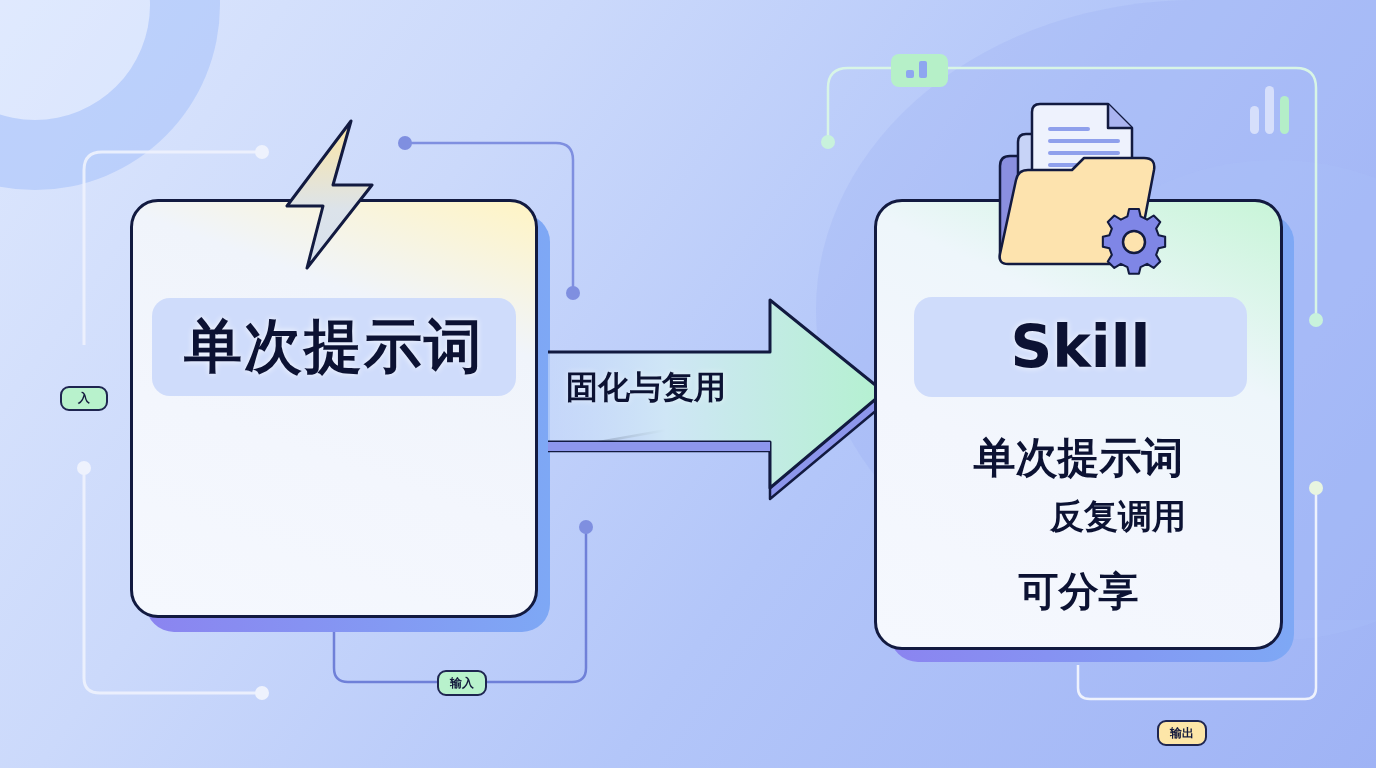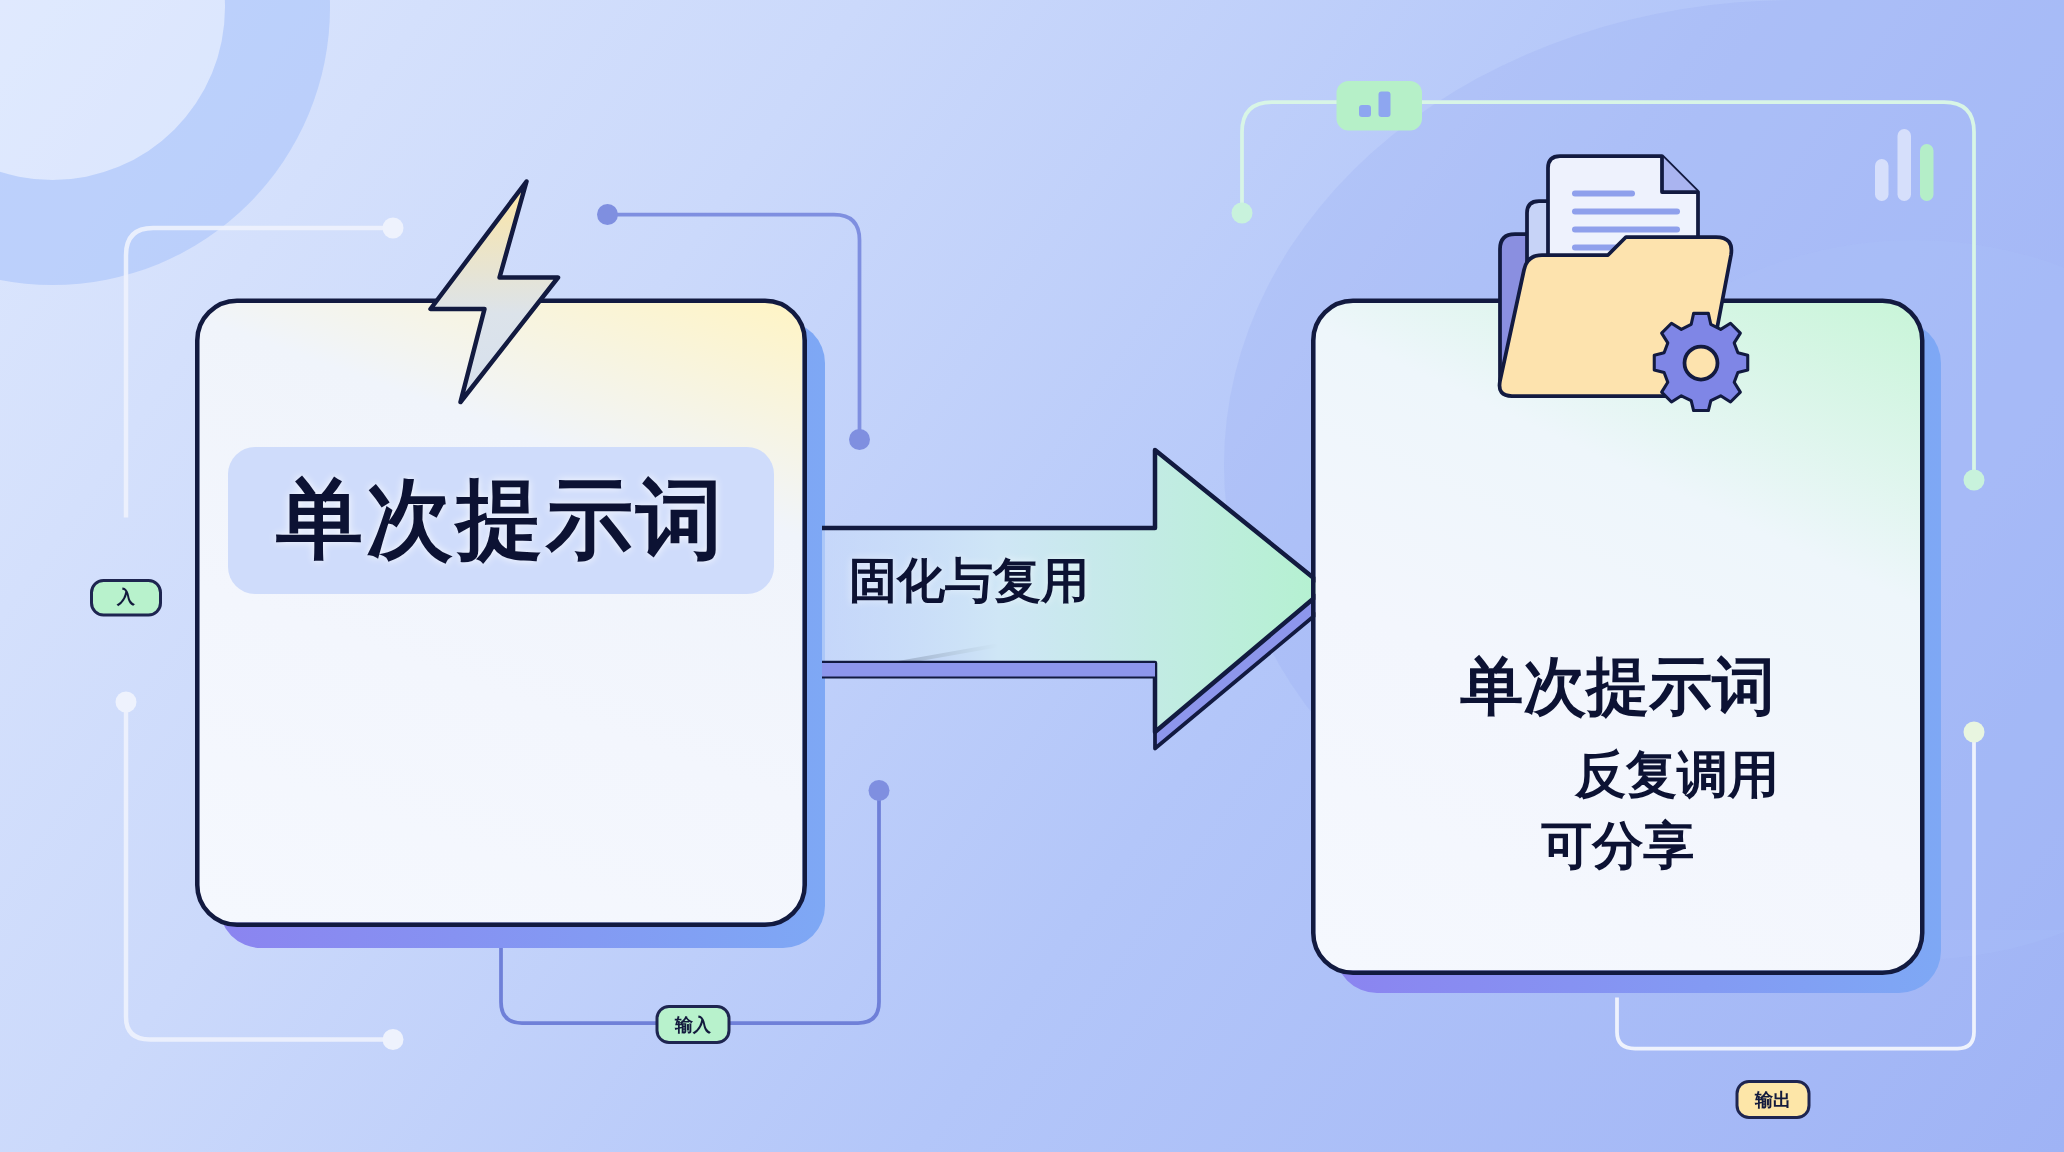--- a/index.html
+++ b/index.html
@@ -160,23 +160,26 @@
 
   <path d="M0 159 H222 V207 L336 112 L333 100 Z" fill="#8d96ec" stroke="#121a40" stroke-width="2.5" stroke-linejoin="round"></path>
 
   <path d="M0 60 H222 V8 L336 100 L222 196 V150 H0" fill="url(#arrowGrad)" stroke="#121a40" stroke-width="3" stroke-linejoin="round"></path>
   <rect x="0" y="150" width="222" height="9" fill="#8d96ec"></rect>
 </svg>
 <div class="abs arrow-label" style="left:566px; top:366px;">固化与复用</div>
 
 <div class="abs card-shadow" style="left:890px; top:214px; width:404px; height:448px;"></div>
 <div class="abs card card-right" style="left:874px; top:199px; width:409px; height:451px;">
+  <div class="abs title-pill" style="left:37px; top:95px; width:333px; height:100px;">
+    <span class="title-text" style="font-size:58px;">Skill</span>
+  </div>
   <div class="abs sub-text" style="left:0; top:228px; width:403px; font-size:42px;">单次提示词</div>
   <div class="abs sub-text" style="left:0; top:292px; width:482px; font-size:34px;">反复调用</div>
-  <div class="abs sub-text" style="left:0; top:339px; width:403px; font-size:34px;">可分享</div>
+  <div class="abs sub-text" style="left:0; top:362px; width:403px; font-size:40px;">可分享</div>
 </div>
 
 <svg class="abs" style="left:994px; top:100px;" width="182" height="180" viewBox="0 0 182 180">
 
   <path d="M6 158 V66 Q6 56 16 56 H40 V158 Z" fill="#8a8fe0" stroke="#121a40" stroke-width="2.5"></path>
 
   <path d="M24 140 V42 Q24 34 32 34 H120 V140 Z" fill="#c7d3f7" stroke="#121a40" stroke-width="2.5"></path>
 
   <path d="M120 70 Q136 70 136 86 V130 H120 Z" fill="#8a8fe0" stroke="#121a40" stroke-width="2.5"></path>
 

